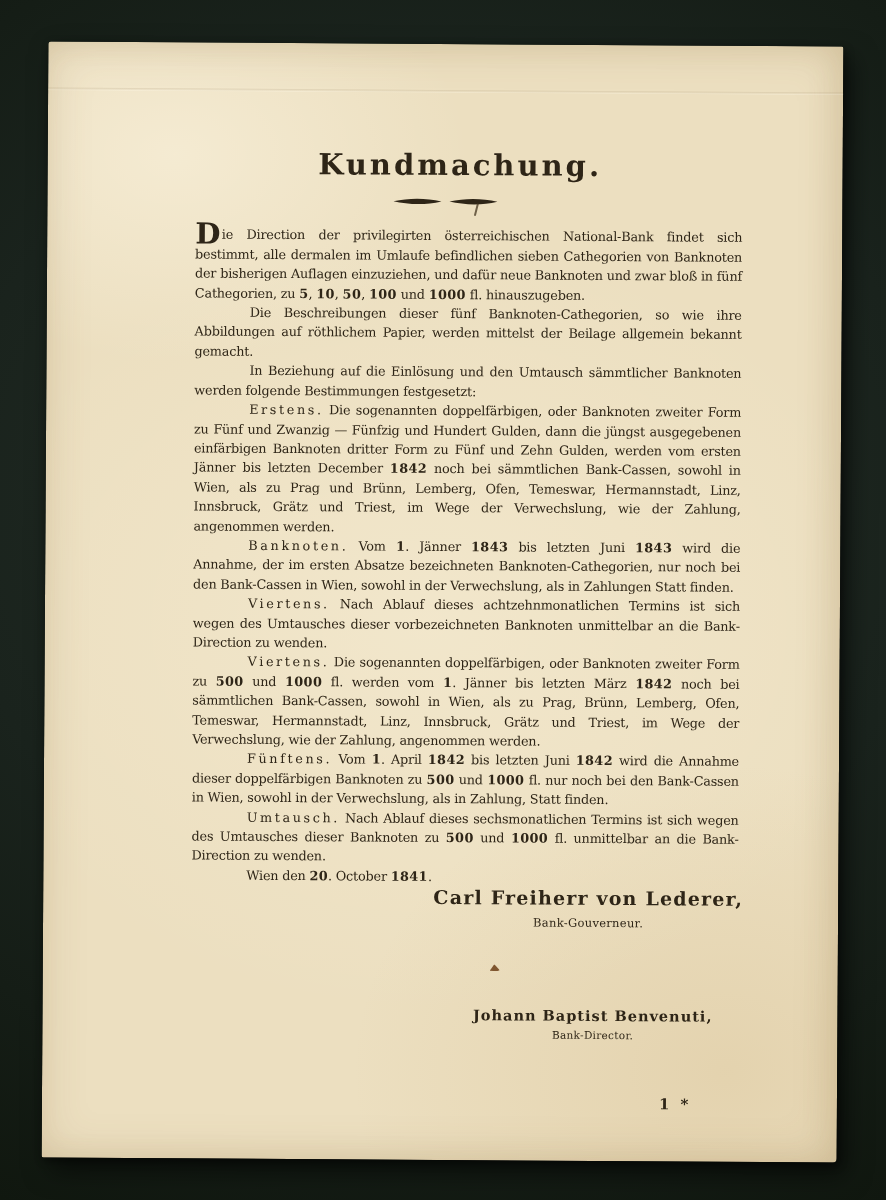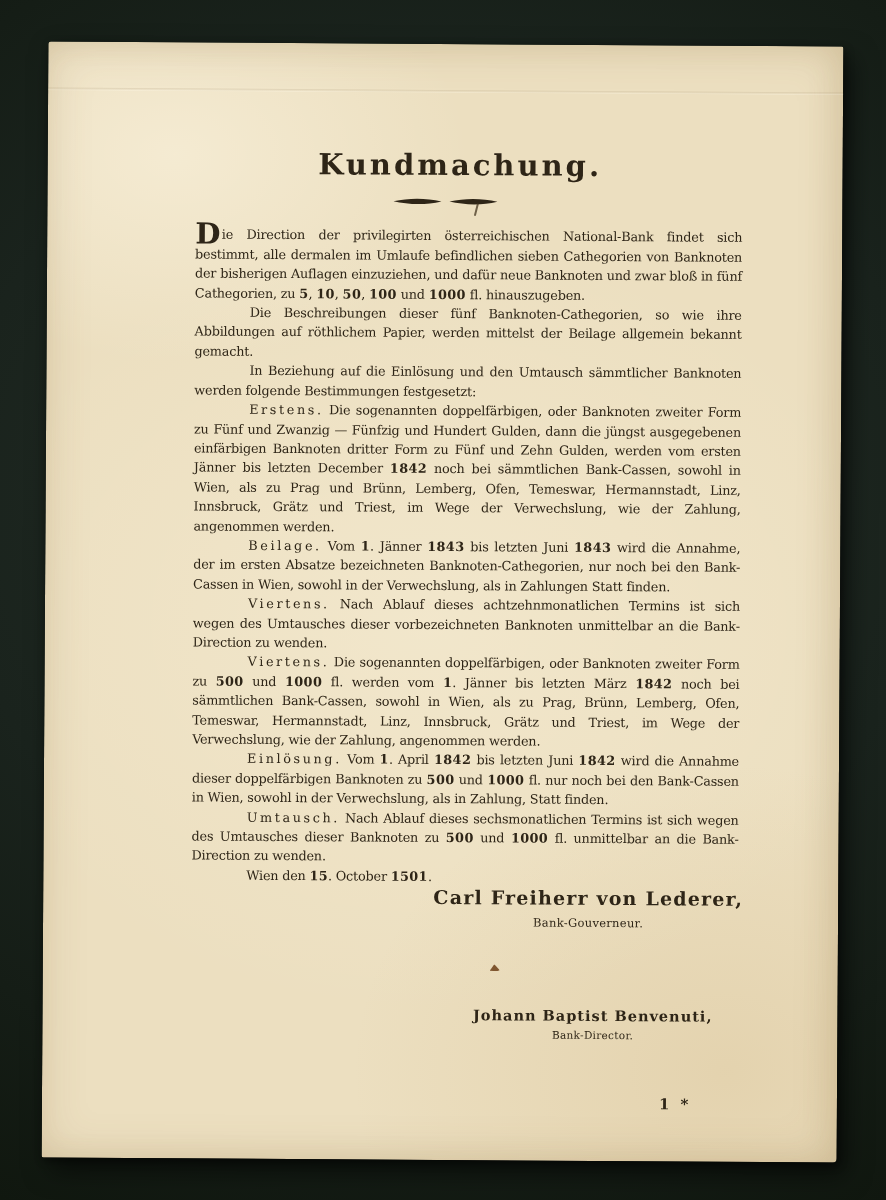--- a/index.html
+++ b/index.html
@@ -98,27 +98,27 @@
       <path d="M56,4.5 C71,1.1 88,0.7 104,4.5 C88,8.3 71,7.9 56,4.5 Z" fill="#2e2517"></path>
     </svg>
     <div class="stroke-mark"></div>
 
     <div class="bodytext">
       <p class="first"><span class="dropcap">D</span><span>ie Direction der privilegirten österreichischen National-Bank findet sich bestimmt, alle dermalen im Umlaufe befindlichen sieben Cathegorien von Banknoten der bisherigen Auflagen einzuziehen, und dafür neue Banknoten und zwar bloß in fünf Cathegorien, zu <strong>5</strong>, <strong>10</strong>, <strong>50</strong>, <strong>100</strong> und <strong>1000</strong> fl. hinauszugeben.</span></p>
       <p><span>Die Beschreibungen dieser fünf Banknoten-Cathegorien, so wie ihre Abbildungen auf röthlichem Papier, werden mittelst der Beilage allgemein bekannt gemacht.</span></p>
       <p><span>In Beziehung auf die Einlösung und den Umtausch sämmtlicher Banknoten werden folgende Bestimmungen festgesetzt:</span></p>
 
       <p><span class="clause-label">Erstens.</span> <span>Die sogenannten doppelfärbigen, oder Banknoten zweiter Form zu Fünf und Zwanzig — Fünfzig und Hundert Gulden, dann die jüngst ausgegebenen einfärbigen Banknoten dritter Form zu Fünf und Zehn Gulden, werden vom ersten Jänner bis letzten December <strong>1842</strong> noch bei sämmtlichen Bank-Cassen, sowohl in Wien, als zu Prag und Brünn, Lemberg, Ofen, Temeswar, Hermannstadt, Linz, Innsbruck, Grätz und Triest, im Wege der Verwechslung, wie der Zahlung, angenommen werden.</span></p>
-      <p><span class="clause-label">Beilage.</span> <span>Vom <strong>1</strong>. Jänner <strong>1843</strong> bis letzten Juni <strong>1843</strong> wird die Annahme, der im ersten Absatze bezeichneten Banknoten-Cathegorien, nur noch bei den Bank-Cassen in Wien, sowohl in der Verwechslung, als in Zahlungen Statt finden.</span></p>
+      <p><span class="clause-label">Banknoten.</span> <span>Vom <strong>1</strong>. Jänner <strong>1843</strong> bis letzten Juni <strong>1843</strong> wird die Annahme, der im ersten Absatze bezeichneten Banknoten-Cathegorien, nur noch bei den Bank-Cassen in Wien, sowohl in der Verwechslung, als in Zahlungen Statt finden.</span></p>
       <p><span class="clause-label">Viertens.</span> <span>Nach Ablauf dieses achtzehnmonatlichen Termins ist sich wegen des Umtausches dieser vorbezeichneten Banknoten unmittelbar an die Bank-Direction zu wenden.</span></p>
       <p><span class="clause-label">Viertens.</span> <span>Die sogenannten doppelfärbigen, oder Banknoten zweiter Form zu <strong>500</strong> und <strong>1000</strong> fl. werden vom <strong>1</strong>. Jänner bis letzten März <strong>1842</strong> noch bei sämmtlichen Bank-Cassen, sowohl in Wien, als zu Prag, Brünn, Lemberg, Ofen, Temeswar, Hermannstadt, Linz, Innsbruck, Grätz und Triest, im Wege der Verwechslung, wie der Zahlung, angenommen werden.</span></p>
-      <p><span class="clause-label">Einlösung.</span> <span>Vom <strong>1</strong>. April <strong>1842</strong> bis letzten Juni <strong>1842</strong> wird die Annahme dieser doppelfärbigen Banknoten zu <strong>500</strong> und <strong>1000</strong> fl. nur noch bei den Bank-Cassen in Wien, sowohl in der Verwechslung, als in Zahlung, Statt finden.</span></p>
+      <p><span class="clause-label">Fünftens.</span> <span>Vom <strong>1</strong>. April <strong>1842</strong> bis letzten Juni <strong>1842</strong> wird die Annahme dieser doppelfärbigen Banknoten zu <strong>500</strong> und <strong>1000</strong> fl. nur noch bei den Bank-Cassen in Wien, sowohl in der Verwechslung, als in Zahlung, Statt finden.</span></p>
       <p><span class="clause-label">Umtausch.</span> <span>Nach Ablauf dieses sechsmonatlichen Termins ist sich wegen des Umtausches dieser Banknoten zu <strong>500</strong> und <strong>1000</strong> fl. unmittelbar an die Bank-Direction zu wenden.</span></p>
 
-      <p class="dateline">Wien den <strong>15</strong>. October <strong>1501</strong>.</p>
+      <p class="dateline">Wien den <strong>20</strong>. October <strong>1841</strong>.</p>
     </div>
 
     <div class="sig1">
       <div class="sig-name1">Carl Freiherr von Lederer,</div>
       <div class="sig-role1">Bank-Gouverneur.</div>
     </div>
 
     <div class="sig2">
       <div class="sig-name2">Johann Baptist Benvenuti,</div>
       <div class="sig-role2">Bank-Director.</div>

